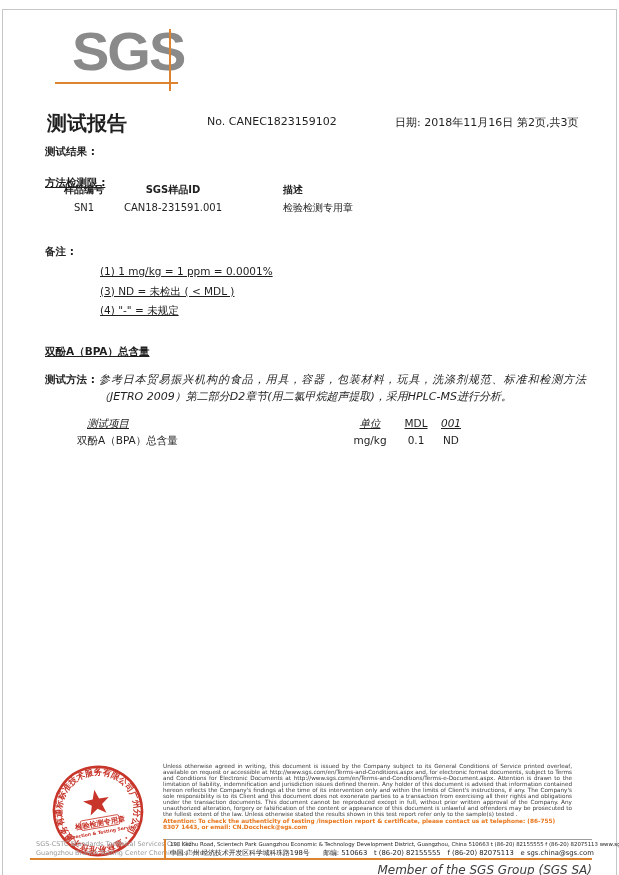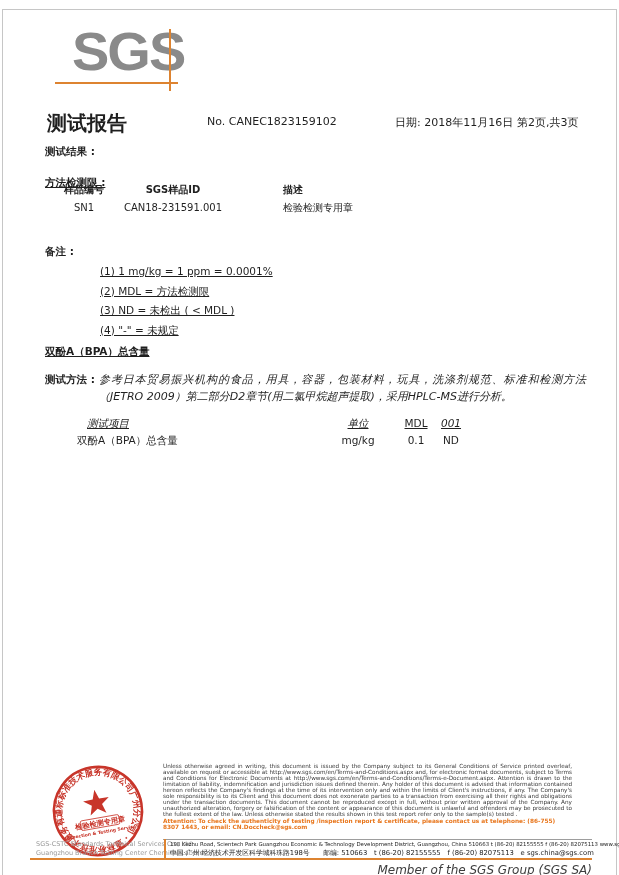--- a/index.html
+++ b/index.html
@@ -41,21 +41,21 @@
   .notes-list{position:absolute;left:100px;top:262px;font-size:10.5px;line-height:19.5px;text-decoration:underline;}
   
   .bpa-heading{position:absolute;left:45px;top:345px;font-size:10.5px;font-weight:bold;text-decoration:underline;}
   .method-label{position:absolute;left:45px;top:373px;}
   .method-text{position:absolute;left:99px;top:372px;width:487px;font-size:11px;line-height:16.5px;text-align:justify;font-style:italic;}
   
   .result-table{position:absolute;left:0;top:415px;width:619px;font-size:10.5px;padding-left:32px;}
   .result-table .tr{position:relative;height:17px;line-height:17px;}
   .rt-item{position:absolute;left:55px;}
   .rt-item-val{position:absolute;left:45px;}
-  .rt-unit{position:absolute;left:298px;width:56px;text-align:center;}
+  .rt-unit{position:absolute;left:310px;width:56px;text-align:center;}
   .rt-mdl{position:absolute;left:366px;width:36px;text-align:center;}
   .rt-001{position:absolute;left:398px;width:42px;text-align:center;}
   .rt-hd{text-decoration:underline;}
   .it{font-style:italic;}
   
   .stamp{position:absolute;left:51px;top:764px;transform:rotate(-10deg);}
   .company-names{position:absolute;left:36px;top:840px;font-size:6.5px;line-height:8.5px;color:#9a9a9a;white-space:nowrap;}
   .legal-block{position:absolute;left:163px;top:763px;width:409px;}
   .legal-text{font-size:5.7px;line-height:6px;text-align:justify;color:#3a3a3a;margin:0;}
   .attention-text{font-size:5.8px;line-height:6.4px;color:#e8751a;font-weight:bold;margin:1px 0 0 0;}
@@ -92,21 +92,20 @@
   <div class="tr">
     <span class="c1">SN1</span>
     <span class="c2">CAN18-231591.001</span>
     <span class="c3">检验检测专用章</span>
   </div>
 </div>
 
 <div class="lbl notes-label">备注 :</div>
 <div class="notes-list">
   <div>(1) 1 mg/kg = 1 ppm = 0.0001%</div>
-  <div>(2) MDL = 方法检测限</div>
   <div>(3) ND = 未检出 ( &lt; MDL )</div>
   <div>(4) "-" = 未规定</div>
 </div>
 
 <div class="bpa-heading">双酚A（BPA）总含量</div>
 <div class="lbl method-label">测试方法 :</div>
 <div class="method-text">参考日本贸易振兴机构的食品，用具，容器，包装材料，玩具，洗涤剂规范、标准和检测方法（JETRO 2009）第二部分D2章节(用二氯甲烷超声提取)，采用HPLC-MS进行分析。</div>
 
 <div class="result-table">
   <div class="tr">

